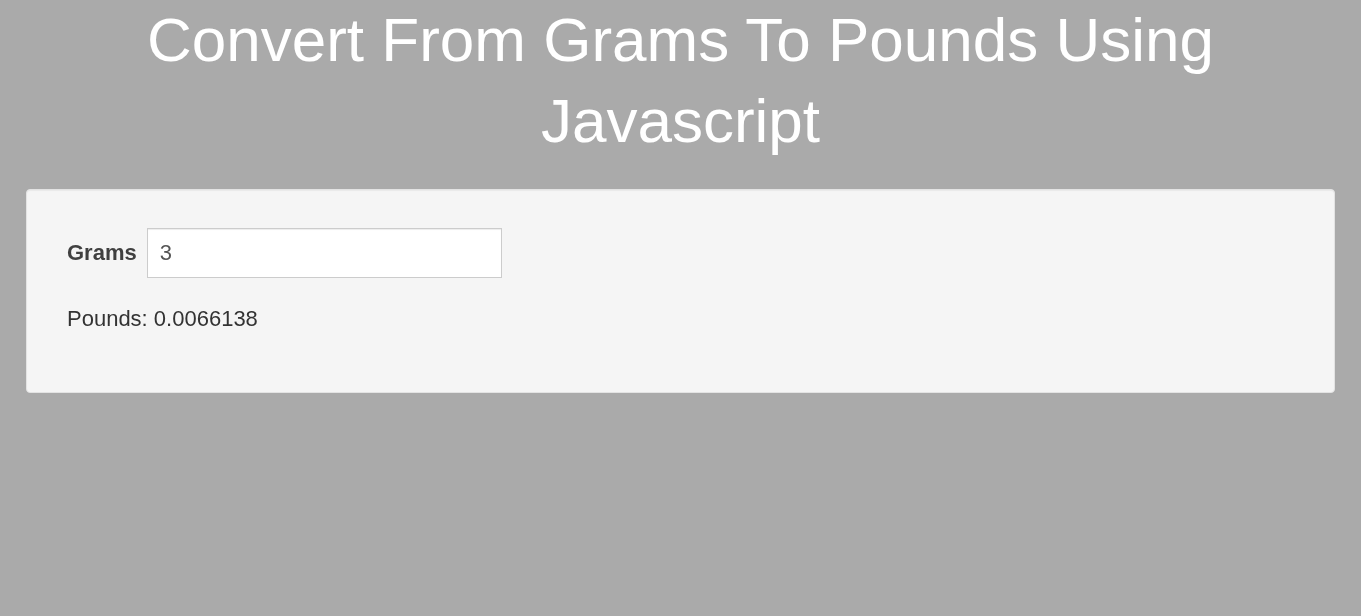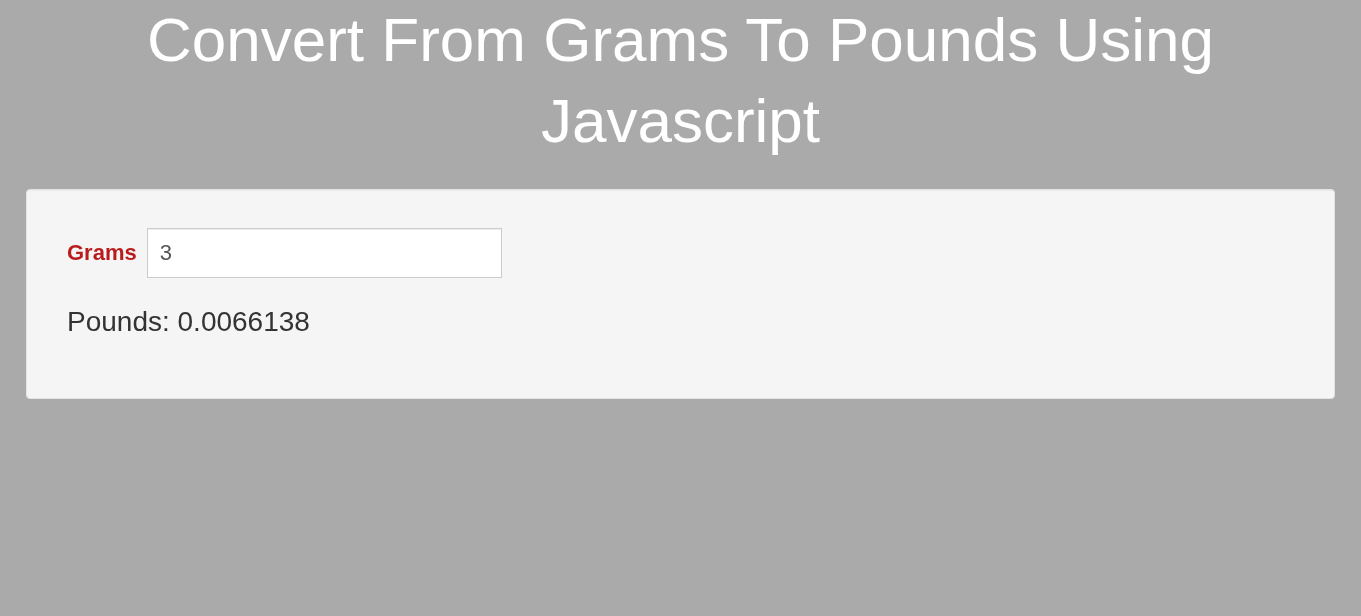--- a/index.html
+++ b/index.html
@@ -33,36 +33,36 @@
       box-shadow: inset 0 1px 1px rgba(0,0,0,.05);
     }
     .form-row {
       display: flex;
       align-items: center;
       margin-bottom: 28px;
     }
     label {
       font-weight: 700;
       font-size: 22px;
-      color: #b91c1c;
+      color: #404040;
       margin-right: 10px;
     }
     input[type="number"] {
       height: 50px;
       width: 355px;
       padding: 6px 12px;
       font-size: 22px;
       color: #555555;
       background-color: #ffffff;
       border: 1px solid #cccccc;
       border-radius: 0;
       box-shadow: inset 0 1px 1px rgba(0,0,0,.075);
     }
     .output-row {
-      font-size: 28px;
+      font-size: 22px;
       color: #333333;
     }
   </style>
 </head>
 <body>
 
 <div class="container">
   <h1>Convert From Grams To Pounds Using Javascript</h1>
   <div class="well">
     <div class="form-row">

